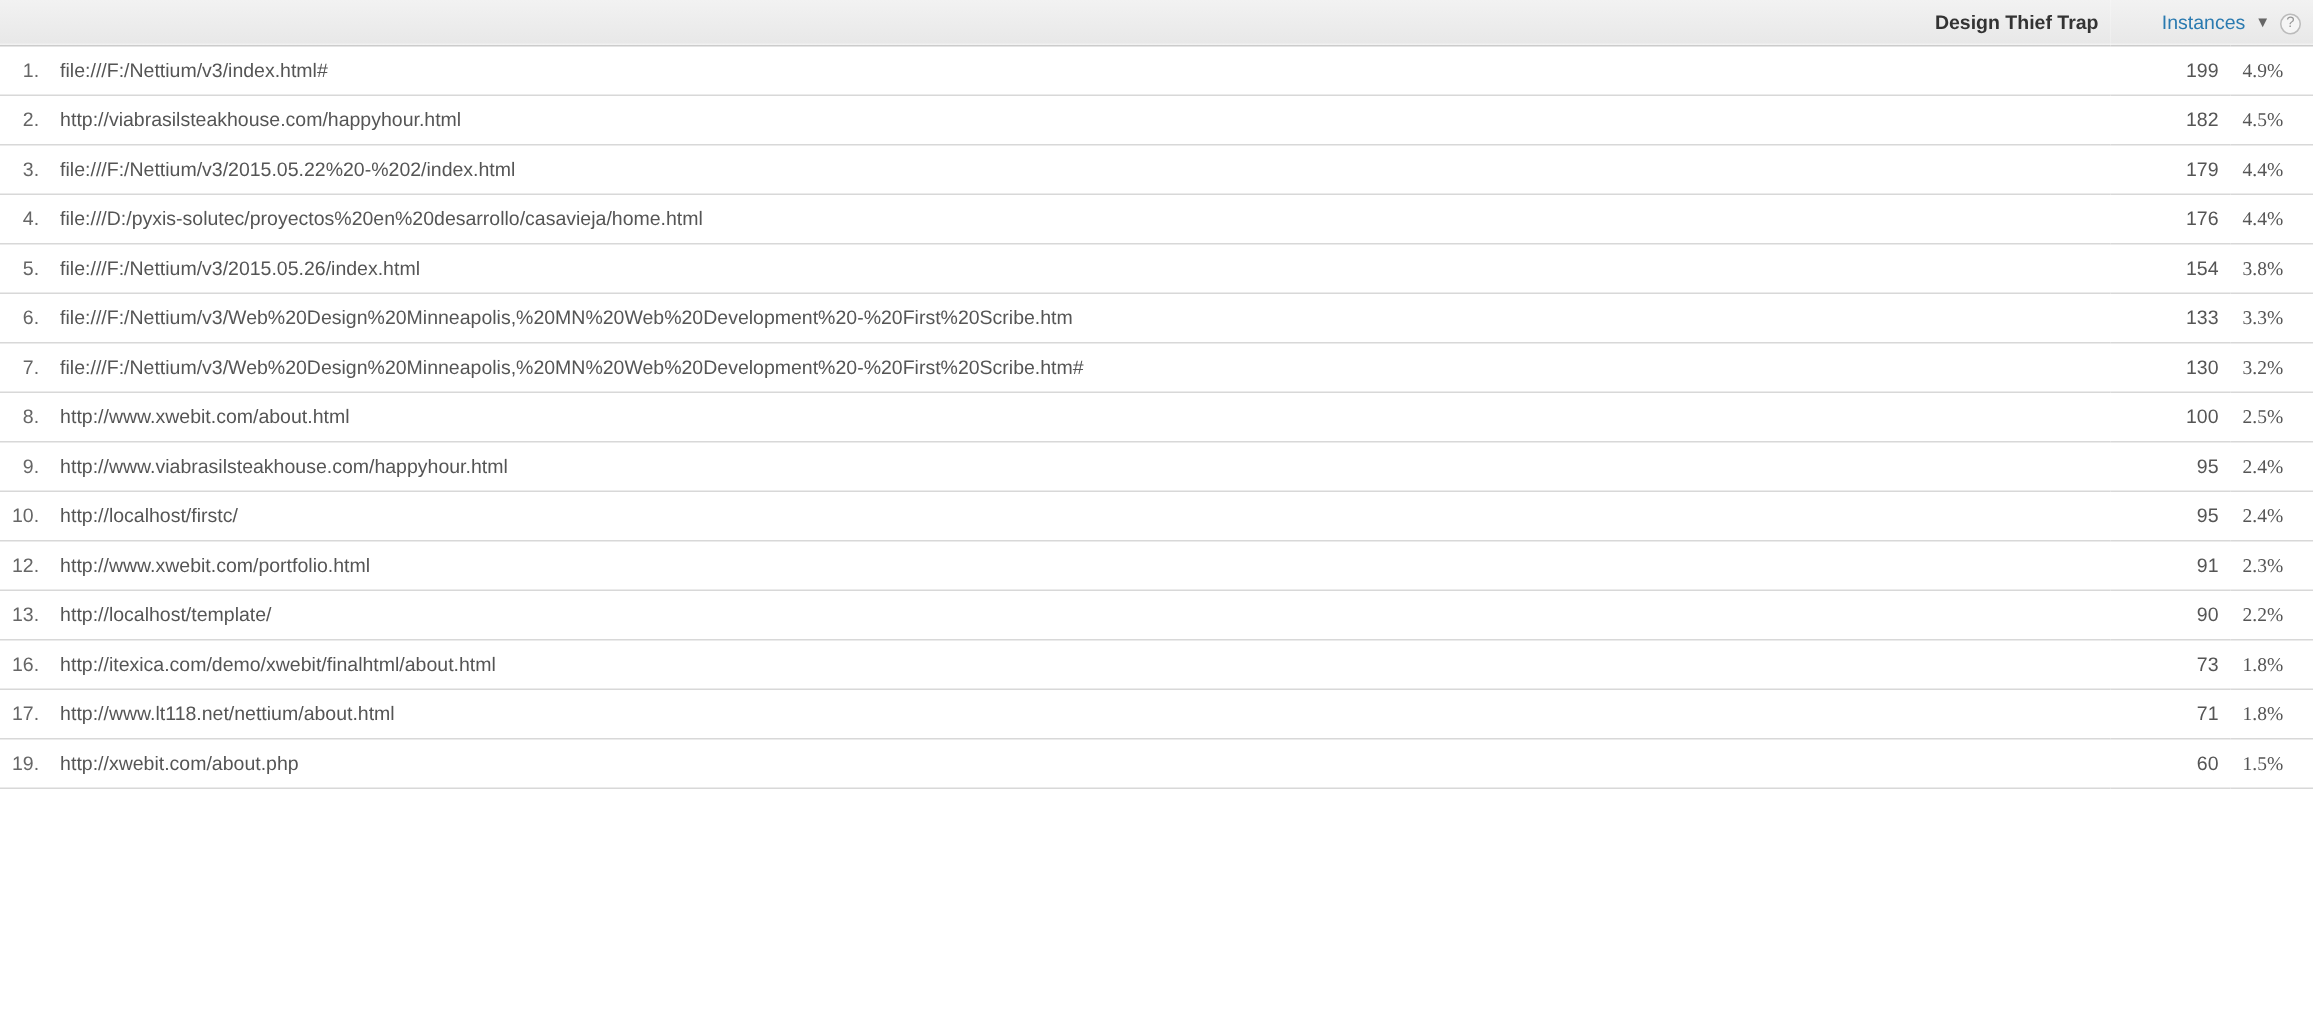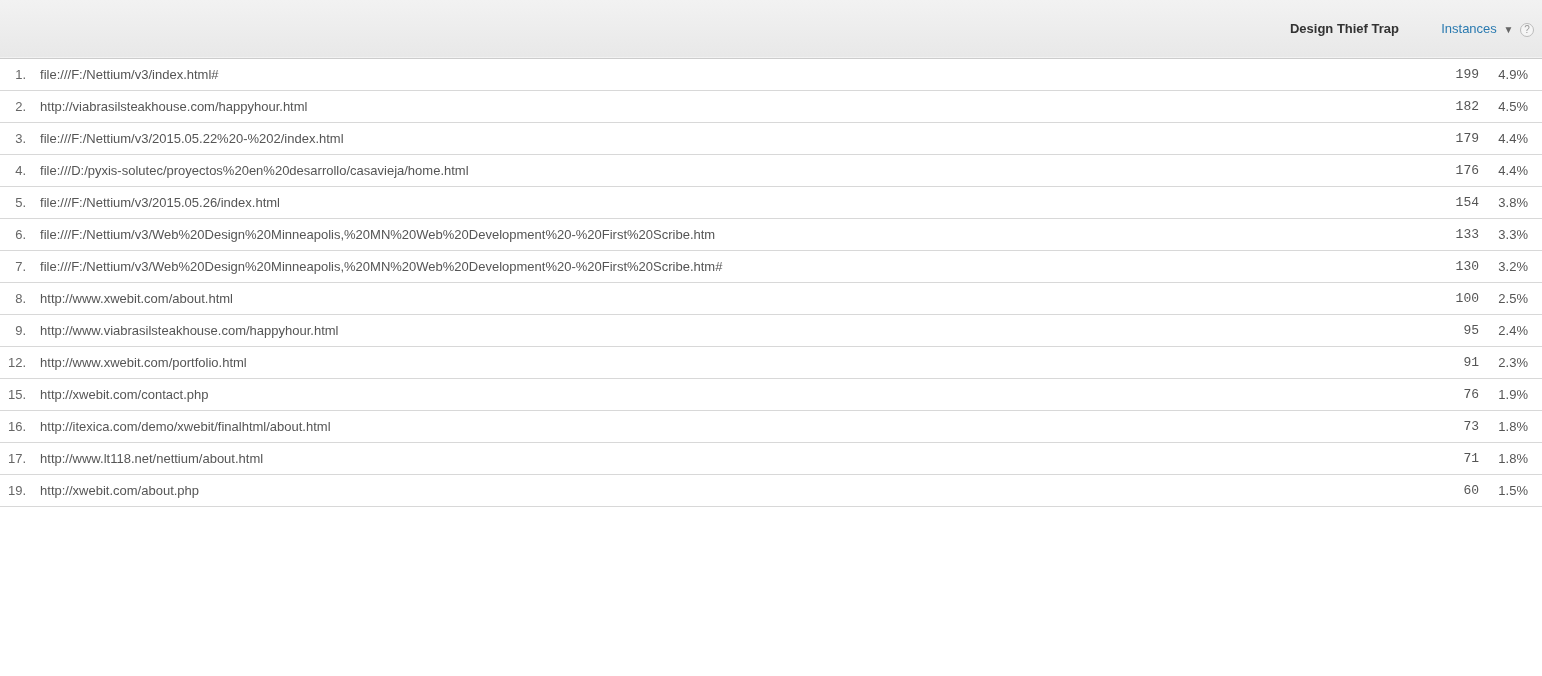--- a/index.html
+++ b/index.html
@@ -23,21 +23,21 @@
     }
     .header-row th {
       text-align: right;
       padding: 7px 8px 7px 28px;
       font-weight: bold;
       color: #333;
       font-size: 13px;
     }
     .header-row th.instances-header {
       text-align: right;
-      padding: 21px 8px;
+      padding: 7px 8px;
       font-weight: normal;
       white-space: nowrap;
     }
     .header-row th.instances-header .label {
       color: #2a7ab0;
       font-weight: normal;
       cursor: pointer;
     }
     .sort-icon {
       color: #666;
@@ -77,26 +77,25 @@
       color: #555;
     }
     .data-row td.url-cell a {
       color: #555;
       text-decoration: none;
     }
     .data-row td.instances-cell {
       text-align: right;
       width: 80px;
       padding-right: 8px;
-      font-family: Liberation Mono, monospace;
     }
     .data-row td.percent-cell {
-      text-align: right;
       width: 55px;
       padding-right: 14px;
+      font-family: Liberation Serif, serif;
     }
   </style>
 </head>
 <body>
 
 <table class="table">
   <thead>
     <tr class="header-row">
       <th colspan="2">
         <span>Design Thief Trap</span>
@@ -157,30 +156,36 @@
         <td class="instances-cell">100</td>
         <td class="percent-cell">2.5%</td>
       </tr>
       <tr class="data-row">
         <td class="rank-cell">9.</td>
         <td class="url-cell"><a>http://www.viabrasilsteakhouse.com/happyhour.html</a></td>
         <td class="instances-cell">95</td>
         <td class="percent-cell">2.4%</td>
       </tr>
       <tr class="data-row">
+        <td class="rank-cell">10.</td>
+        <td class="url-cell"><a>http://localhost/firstc/</a></td>
+        <td class="instances-cell">95</td>
+        <td class="percent-cell">2.4%</td>
+      </tr>
+      <tr class="data-row">
         <td class="rank-cell">12.</td>
         <td class="url-cell"><a>http://www.xwebit.com/portfolio.html</a></td>
         <td class="instances-cell">91</td>
         <td class="percent-cell">2.3%</td>
       </tr>
       <tr class="data-row">
-        <td class="rank-cell">15.</td>
-        <td class="url-cell"><a>http://xwebit.com/contact.php</a></td>
-        <td class="instances-cell">76</td>
-        <td class="percent-cell">1.9%</td>
+        <td class="rank-cell">13.</td>
+        <td class="url-cell"><a>http://localhost/template/</a></td>
+        <td class="instances-cell">90</td>
+        <td class="percent-cell">2.2%</td>
       </tr>
       <tr class="data-row">
         <td class="rank-cell">16.</td>
         <td class="url-cell"><a>http://itexica.com/demo/xwebit/finalhtml/about.html</a></td>
         <td class="instances-cell">73</td>
         <td class="percent-cell">1.8%</td>
       </tr>
       <tr class="data-row">
         <td class="rank-cell">17.</td>
         <td class="url-cell"><a>http://www.lt118.net/nettium/about.html</a></td>

